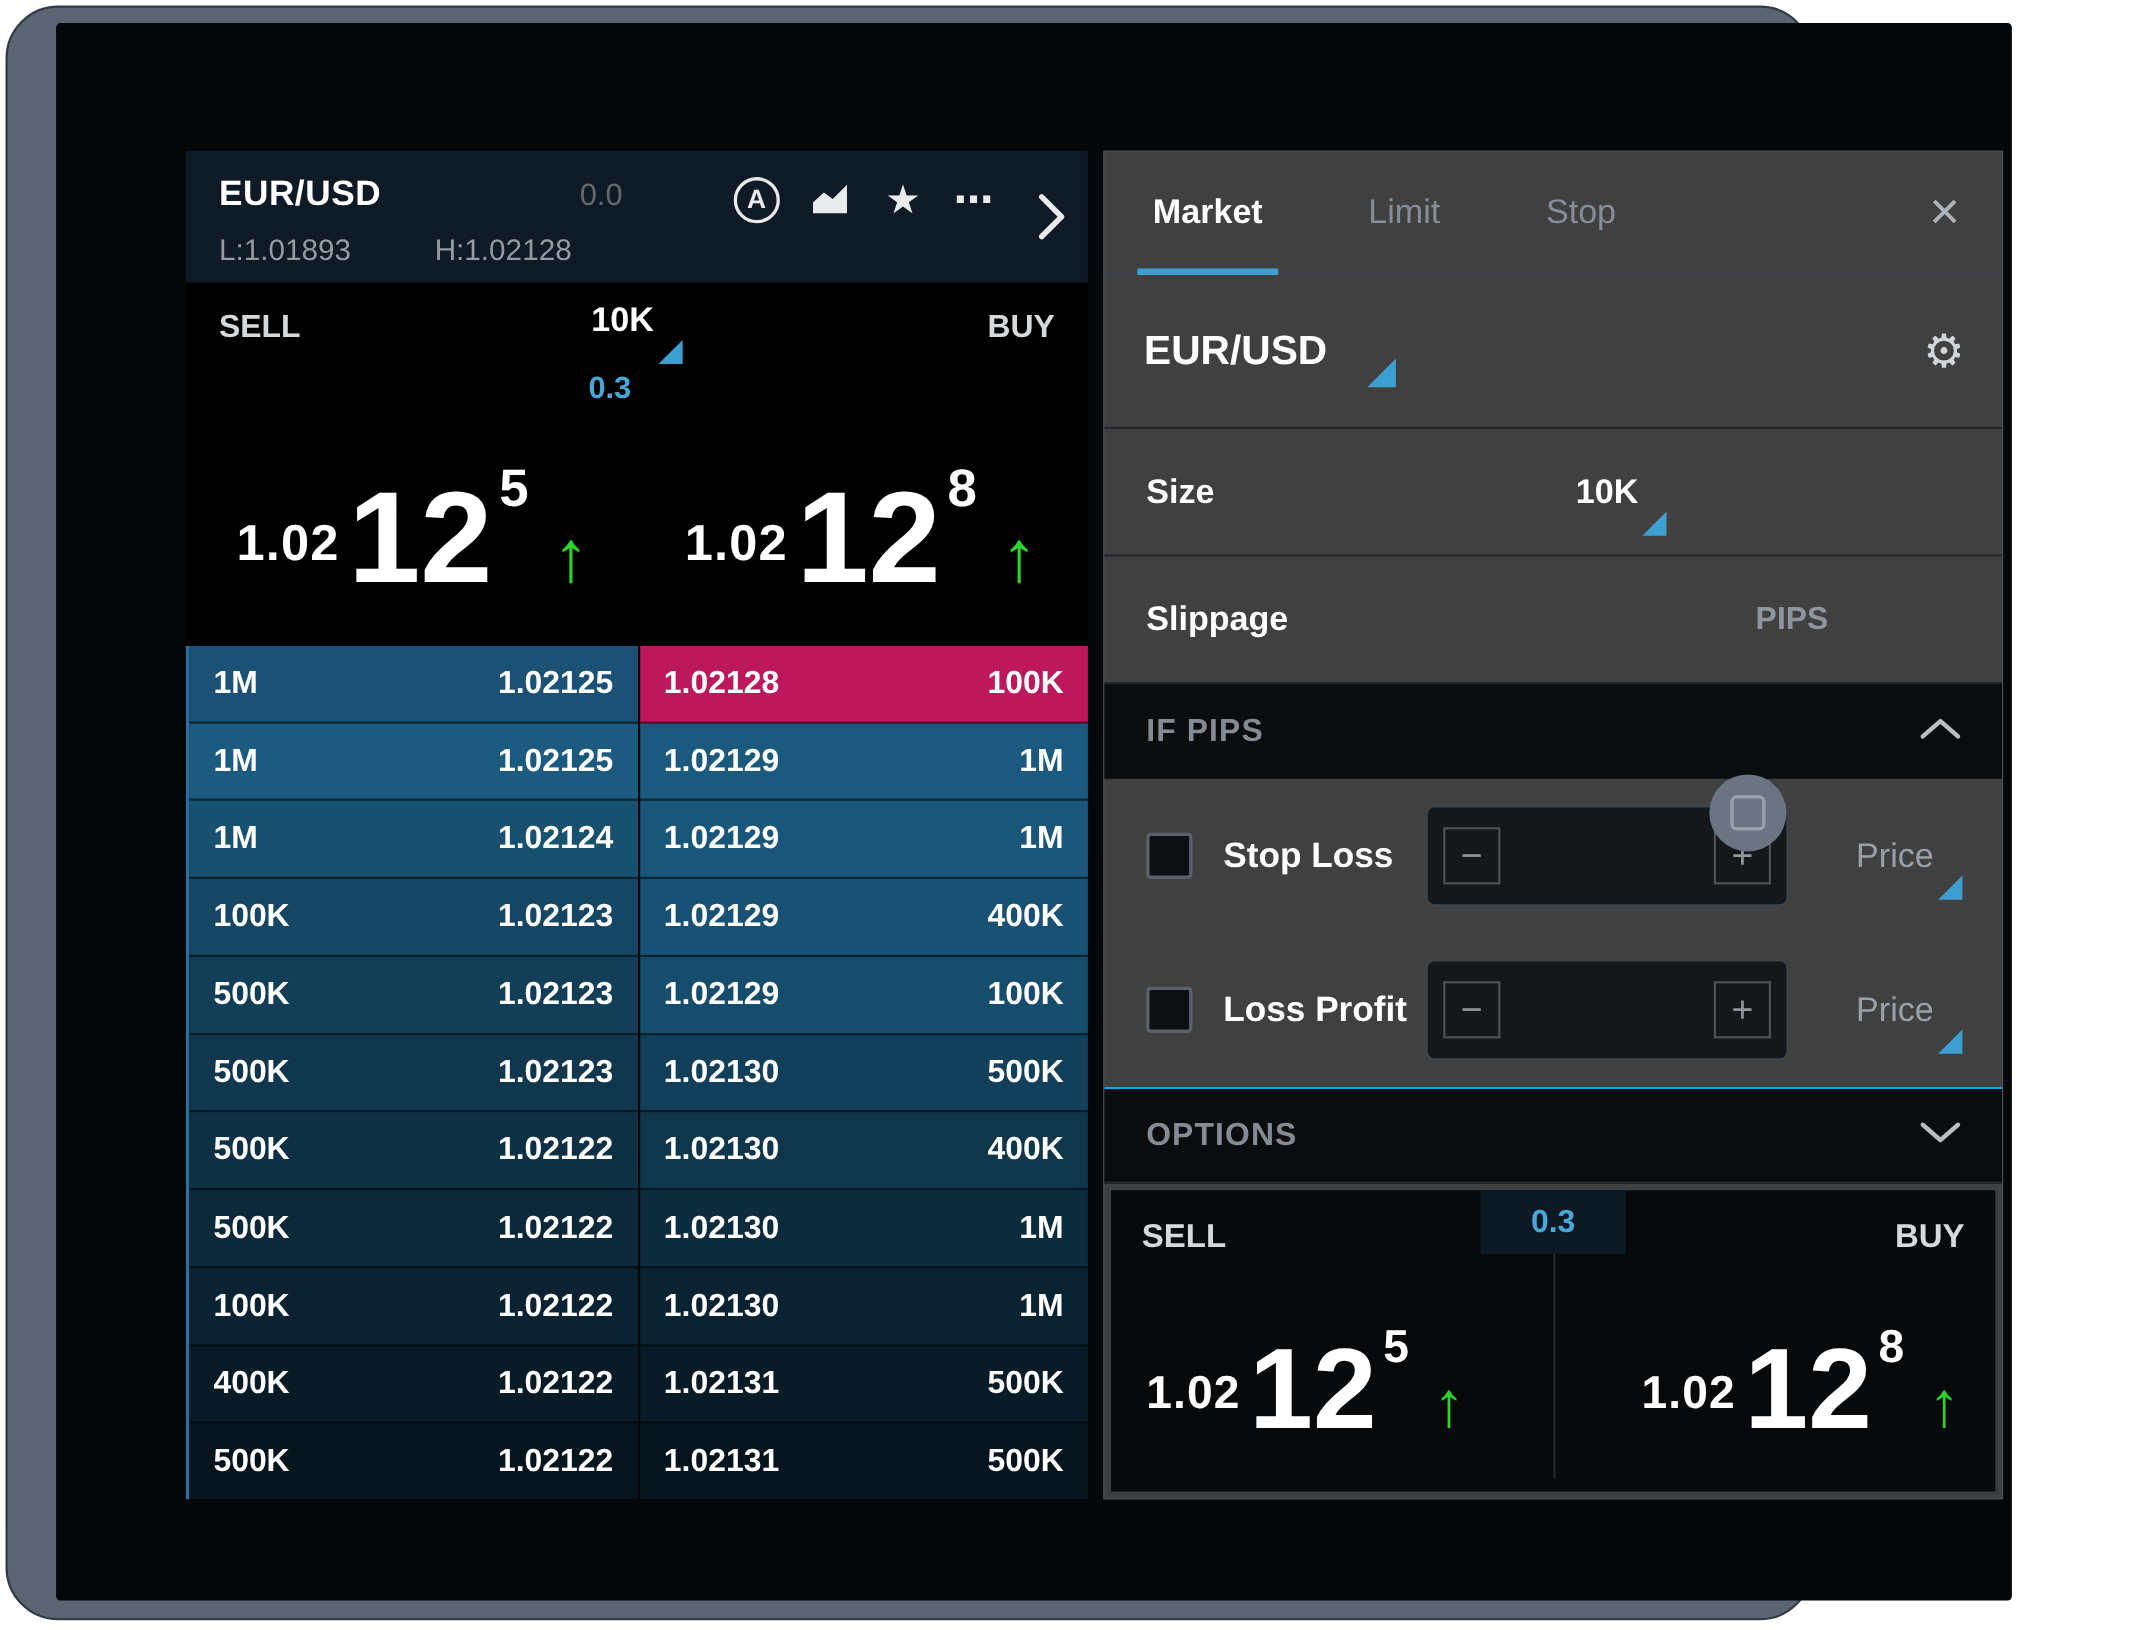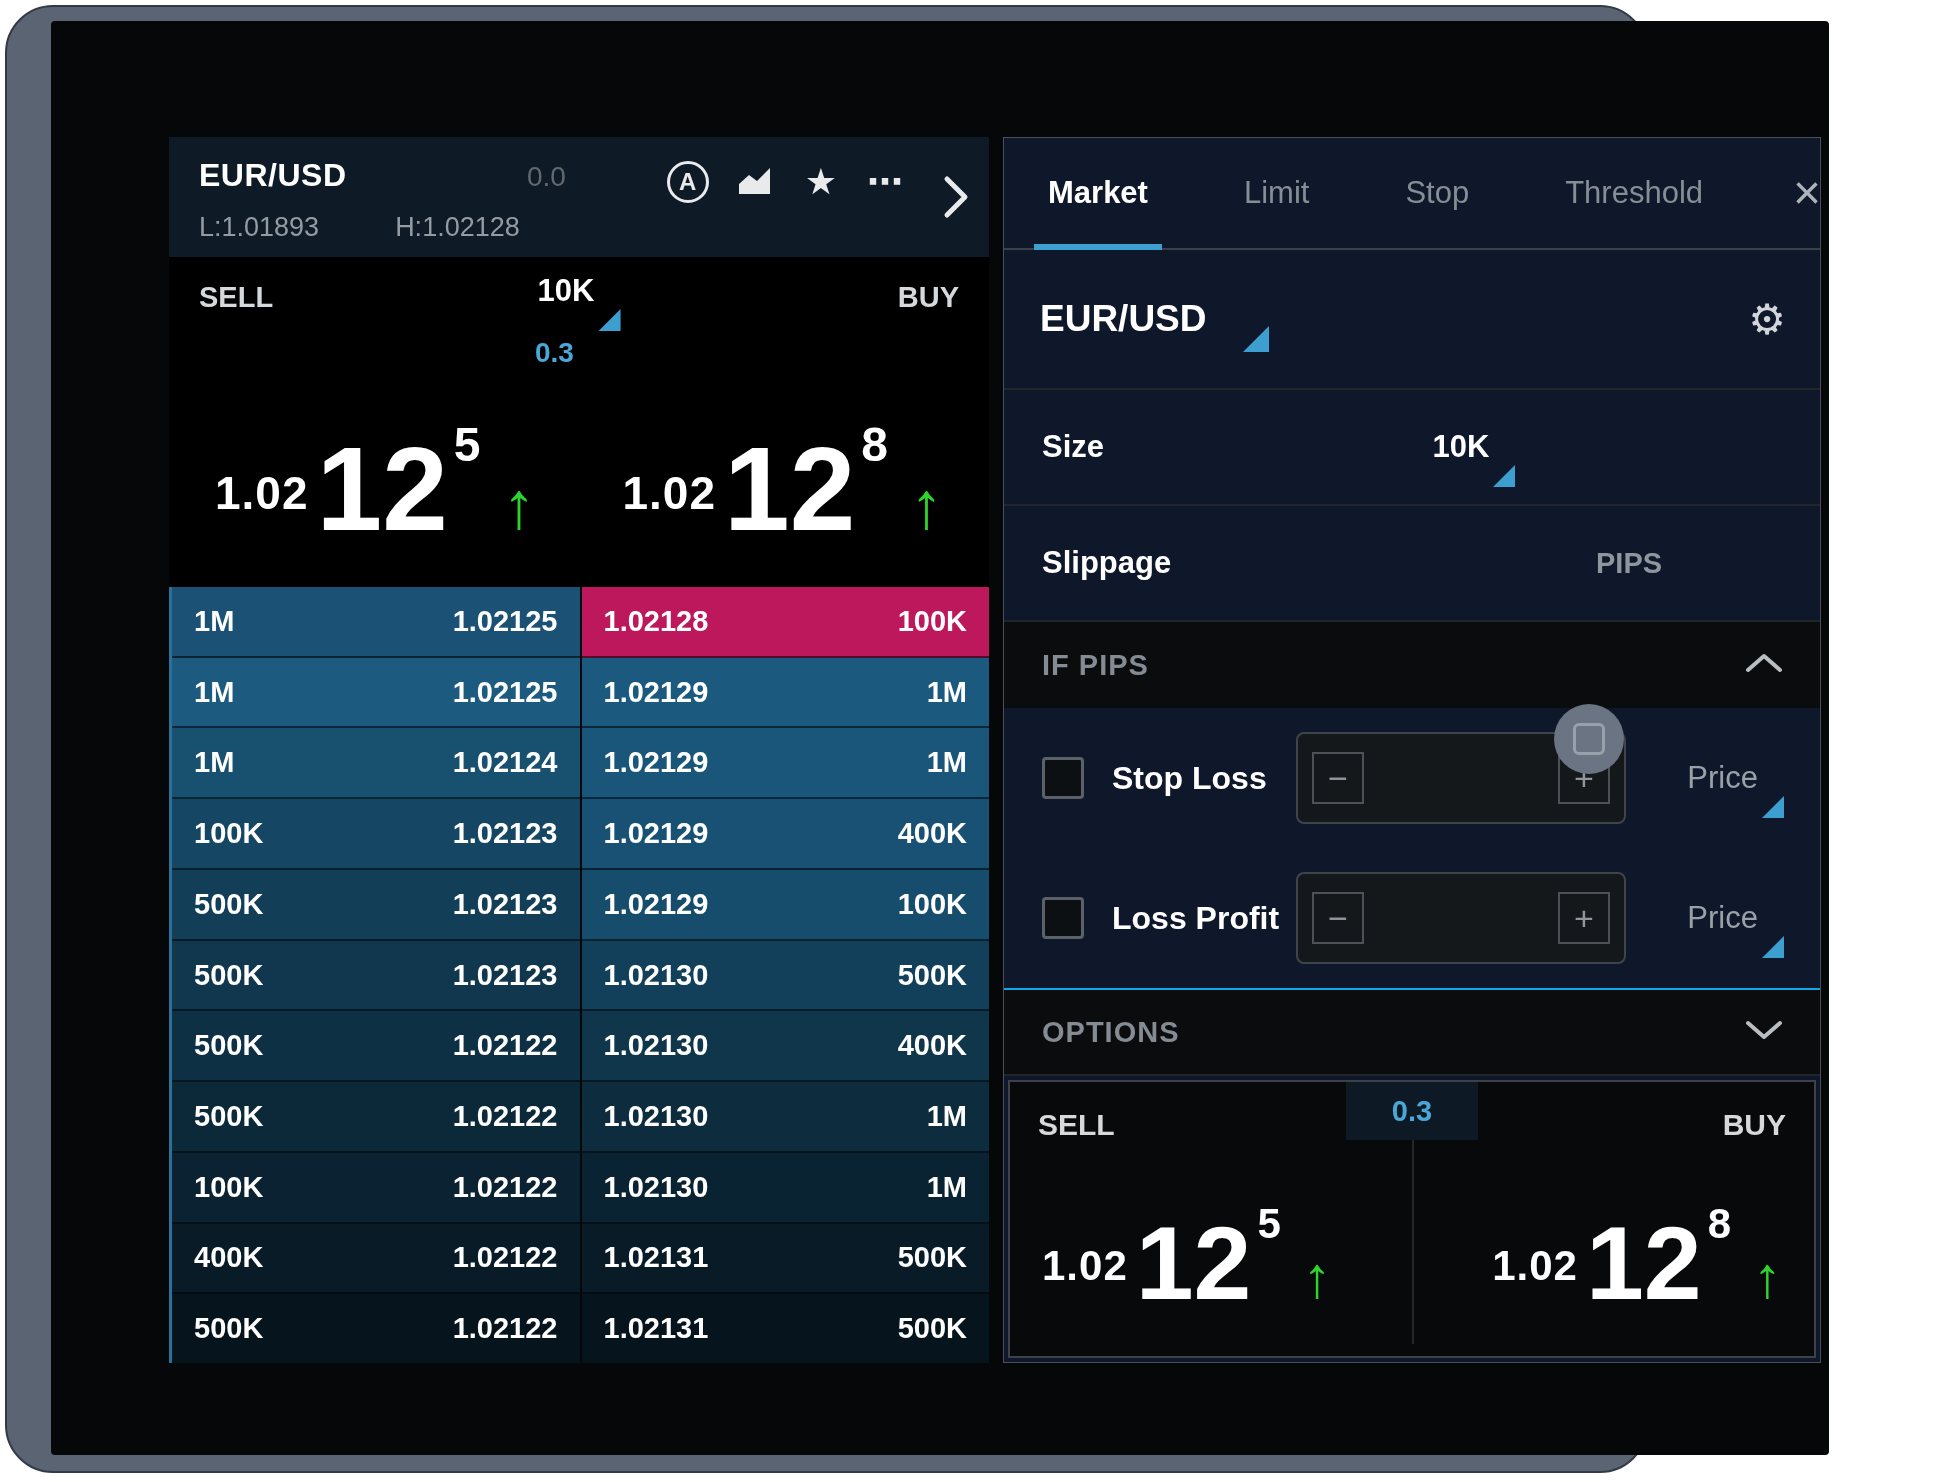--- a/index.html
+++ b/index.html
@@ -53,21 +53,21 @@
   .dom-row{flex:1;display:flex;align-items:center;justify-content:space-between;padding:0 22px;
     font-size:29px;font-weight:bold;color:#fff;border-bottom:2px solid rgba(0,0,0,.55);box-sizing:border-box;cursor:pointer;}
   .dom-row:last-child{border-bottom:none;}
 
   
   .tri{width:0;height:0;border-left:26px solid transparent;border-bottom:26px solid #3d9fd0;}
   .tri-sm{width:0;height:0;border-left:22px solid transparent;border-bottom:22px solid #3d9fd0;}
   .tri-after{position:relative;top:22px;margin-left:4px;}
 
   
-  .panel-right{position:absolute;left:952px;top:116px;width:818px;height:1226px;background:#0f172a;
+  .panel-right{position:absolute;left:952px;top:116px;width:818px;height:1226px;background:#404040;
     border:1px solid #4a5058;box-sizing:border-box;display:flex;flex-direction:column;}
   .tabbar{position:relative;height:112px;flex:none;display:flex;align-items:center;gap:84px;
     padding:0 38px;border-bottom:2px solid #3a4046;box-sizing:border-box;}
   .tab{position:relative;height:100%;display:flex;align-items:center;font-size:31px;color:#868d95;
     padding:0 6px;cursor:pointer;}
   .tab.active{color:#fff;font-weight:bold;}
   .tab.active::after{content:"";position:absolute;left:-8px;right:-8px;bottom:-2px;height:6px;background:#3d9fd0;}
   .tab-close{margin-left:auto;font-size:48px;color:#aeb3b8;line-height:1;cursor:pointer;}
 
   .trow{position:relative;flex:none;border-bottom:2px solid #22262b;box-sizing:border-box;}
@@ -267,21 +267,20 @@
           </div>
       </div>
     </div>
 
     <div class="panel-right">
 
       <div class="tabbar">
         <div class="tab active">Market</div>
         <div class="tab">Limit</div>
         <div class="tab">Stop</div>
-        <div class="tab">Threshold</div>
         <div class="tab-close">×</div>
       </div>
 
       <div class="trow row-instrument">
         <span class="inst-wrap">
           <span class="inst-label">EUR/USD</span>
           <span class="tri inst-tri"></span>
         </span>
         <span class="gear">⚙</span>
       </div>

